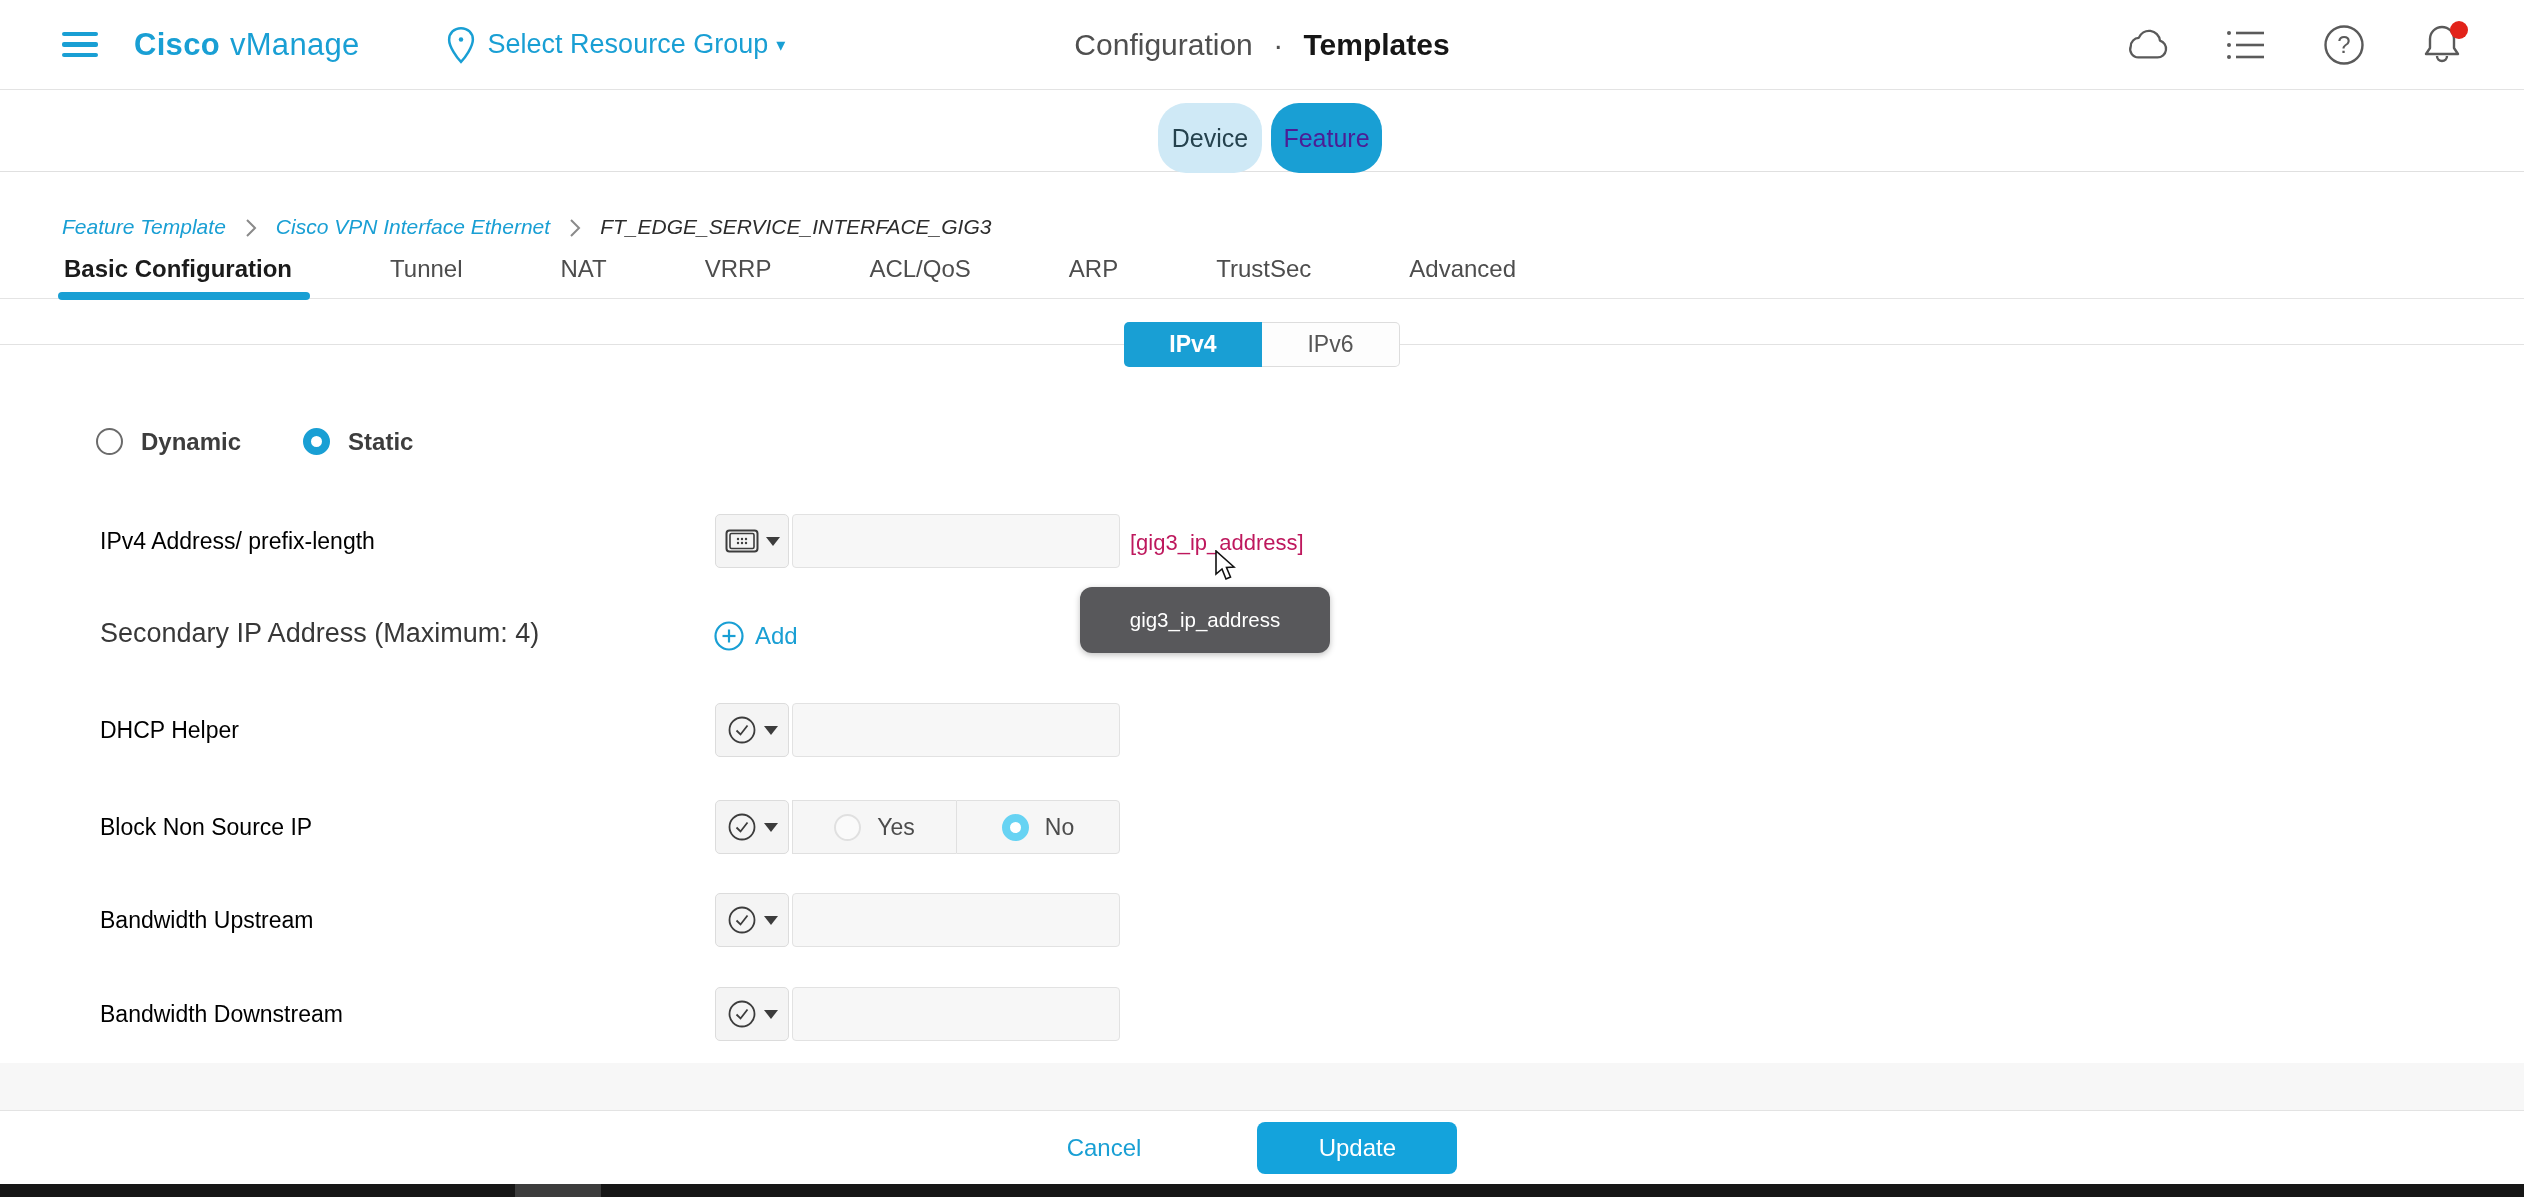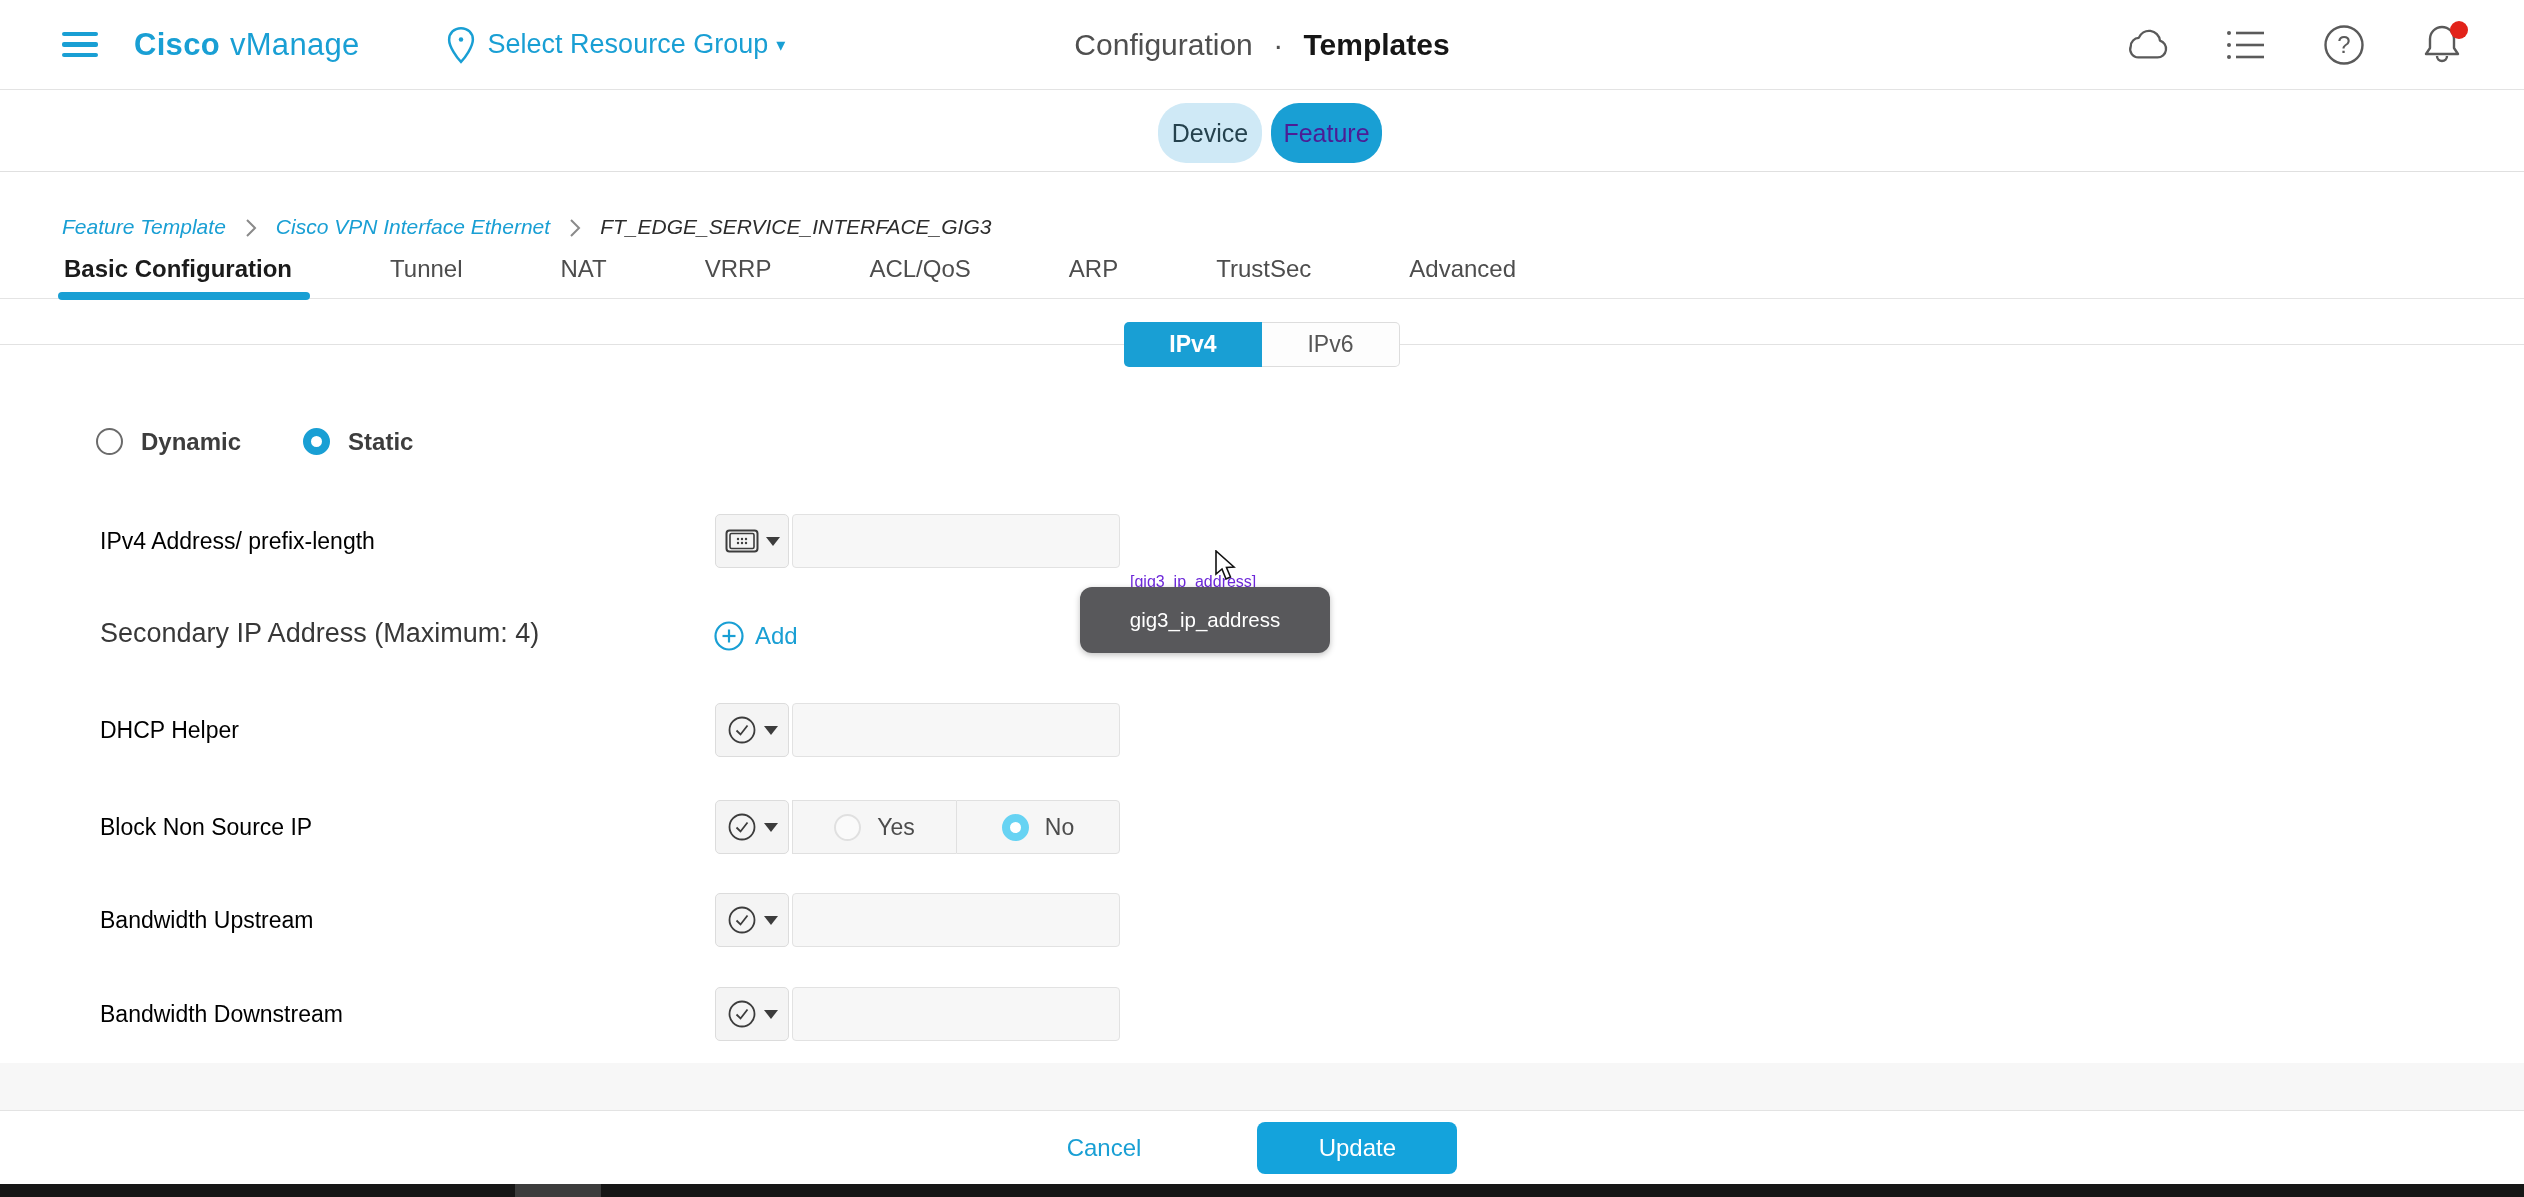--- a/index.html
+++ b/index.html
@@ -21,21 +21,21 @@
   .page-title .sec { color:#4f4f4f; }
   .page-title .dot { color:#4f4f4f; margin:0 12px; }
   .page-title .pg { color:#161616; font-weight:bold; }
   .header-icons { position:absolute; right:60px; display:flex; align-items:center; gap:54px; }
   .hicon { position:relative; width:44px; height:44px; display:flex; align-items:center; justify-content:center; cursor:pointer; }
   .hicon .reddot { position:absolute; top:-2px; right:-4px; width:18px; height:18px; border-radius:50%; background:#e2231a; }
 
   
   .mode-strip { position:absolute; top:91px; left:0; right:0; height:81px; background:#fff;
                 border-bottom:1px solid #e0e0e0; }
-  .pill { position:absolute; top:12px; height:60px; border-radius:28px; font-size:25px;
+  .pill { position:absolute; top:12px; height:70px; border-radius:28px; font-size:25px;
           display:flex; align-items:center; justify-content:center; cursor:pointer; }
   .pill-device { left:1158px; width:104px; background:#cfe9f6; color:#25424e; }
   .pill-feature { left:1271px; width:111px; background:#199fd4; color:#4c1d95; }
 
   
   .breadcrumb { position:absolute; top:172px; left:0; right:0; height:67px; display:flex;
                 align-items:flex-end; padding-left:62px; font-size:21px;font-style:italic; }
   .crumb-link { color:#199fd4; cursor:pointer; }
   .crumb-current { color:#2c2c2c; }
   .crumb-sep { margin:0 18px; display:flex; align-items:center; }
@@ -68,21 +68,21 @@
   .frow-label { position:absolute; left:100px; font-size:23px; color:#000000; white-space:nowrap; }
   .frow-label.big { font-size:27px; color:#383838; }
 
   .scope-btn { position:absolute; width:74px; height:54px; background:#f4f4f4; border:1px solid #dcdcdc;
                border-radius:5px; display:flex; align-items:center; justify-content:center; gap:7px; cursor:pointer; }
   .scope-caret { width:0; height:0; border-left:7px solid transparent; border-right:7px solid transparent;
                  border-top:9px solid #3c3c3c; }
   .finput { position:absolute; width:328px; height:54px; background:#f7f7f7; border:1px solid #e2e2e2;
             border-radius:4px; font-size:22px; padding:0 14px; color:#333; }
 
-  .hint-text { position:absolute; font-size:16px; color:#6d28d9;margin-top:43px; }
+  .hint-text { position:absolute; font-size:22px; color:#be185d; }
   .tooltip { position:absolute; left:1080px; top:287px; width:250px; height:66px; background:#58585b;
              border-radius:12px; color:#fff; font-size:20.5px; display:flex; align-items:center;
              justify-content:center; box-shadow:0 2px 6px rgba(0,0,0,.25); }
 
   .add-link { position:absolute; display:flex; align-items:center; gap:10px; color:#199fd4;
               font-size:24px; cursor:pointer; }
 
   .segmented { position:absolute; display:flex; }
   .seg { width:164px; height:54px; background:#f6f6f6; border:1px solid #e0e0e0; display:flex;
          align-items:center; justify-content:center; gap:16px; font-size:23px; color:#4c4c4c; cursor:pointer; }

